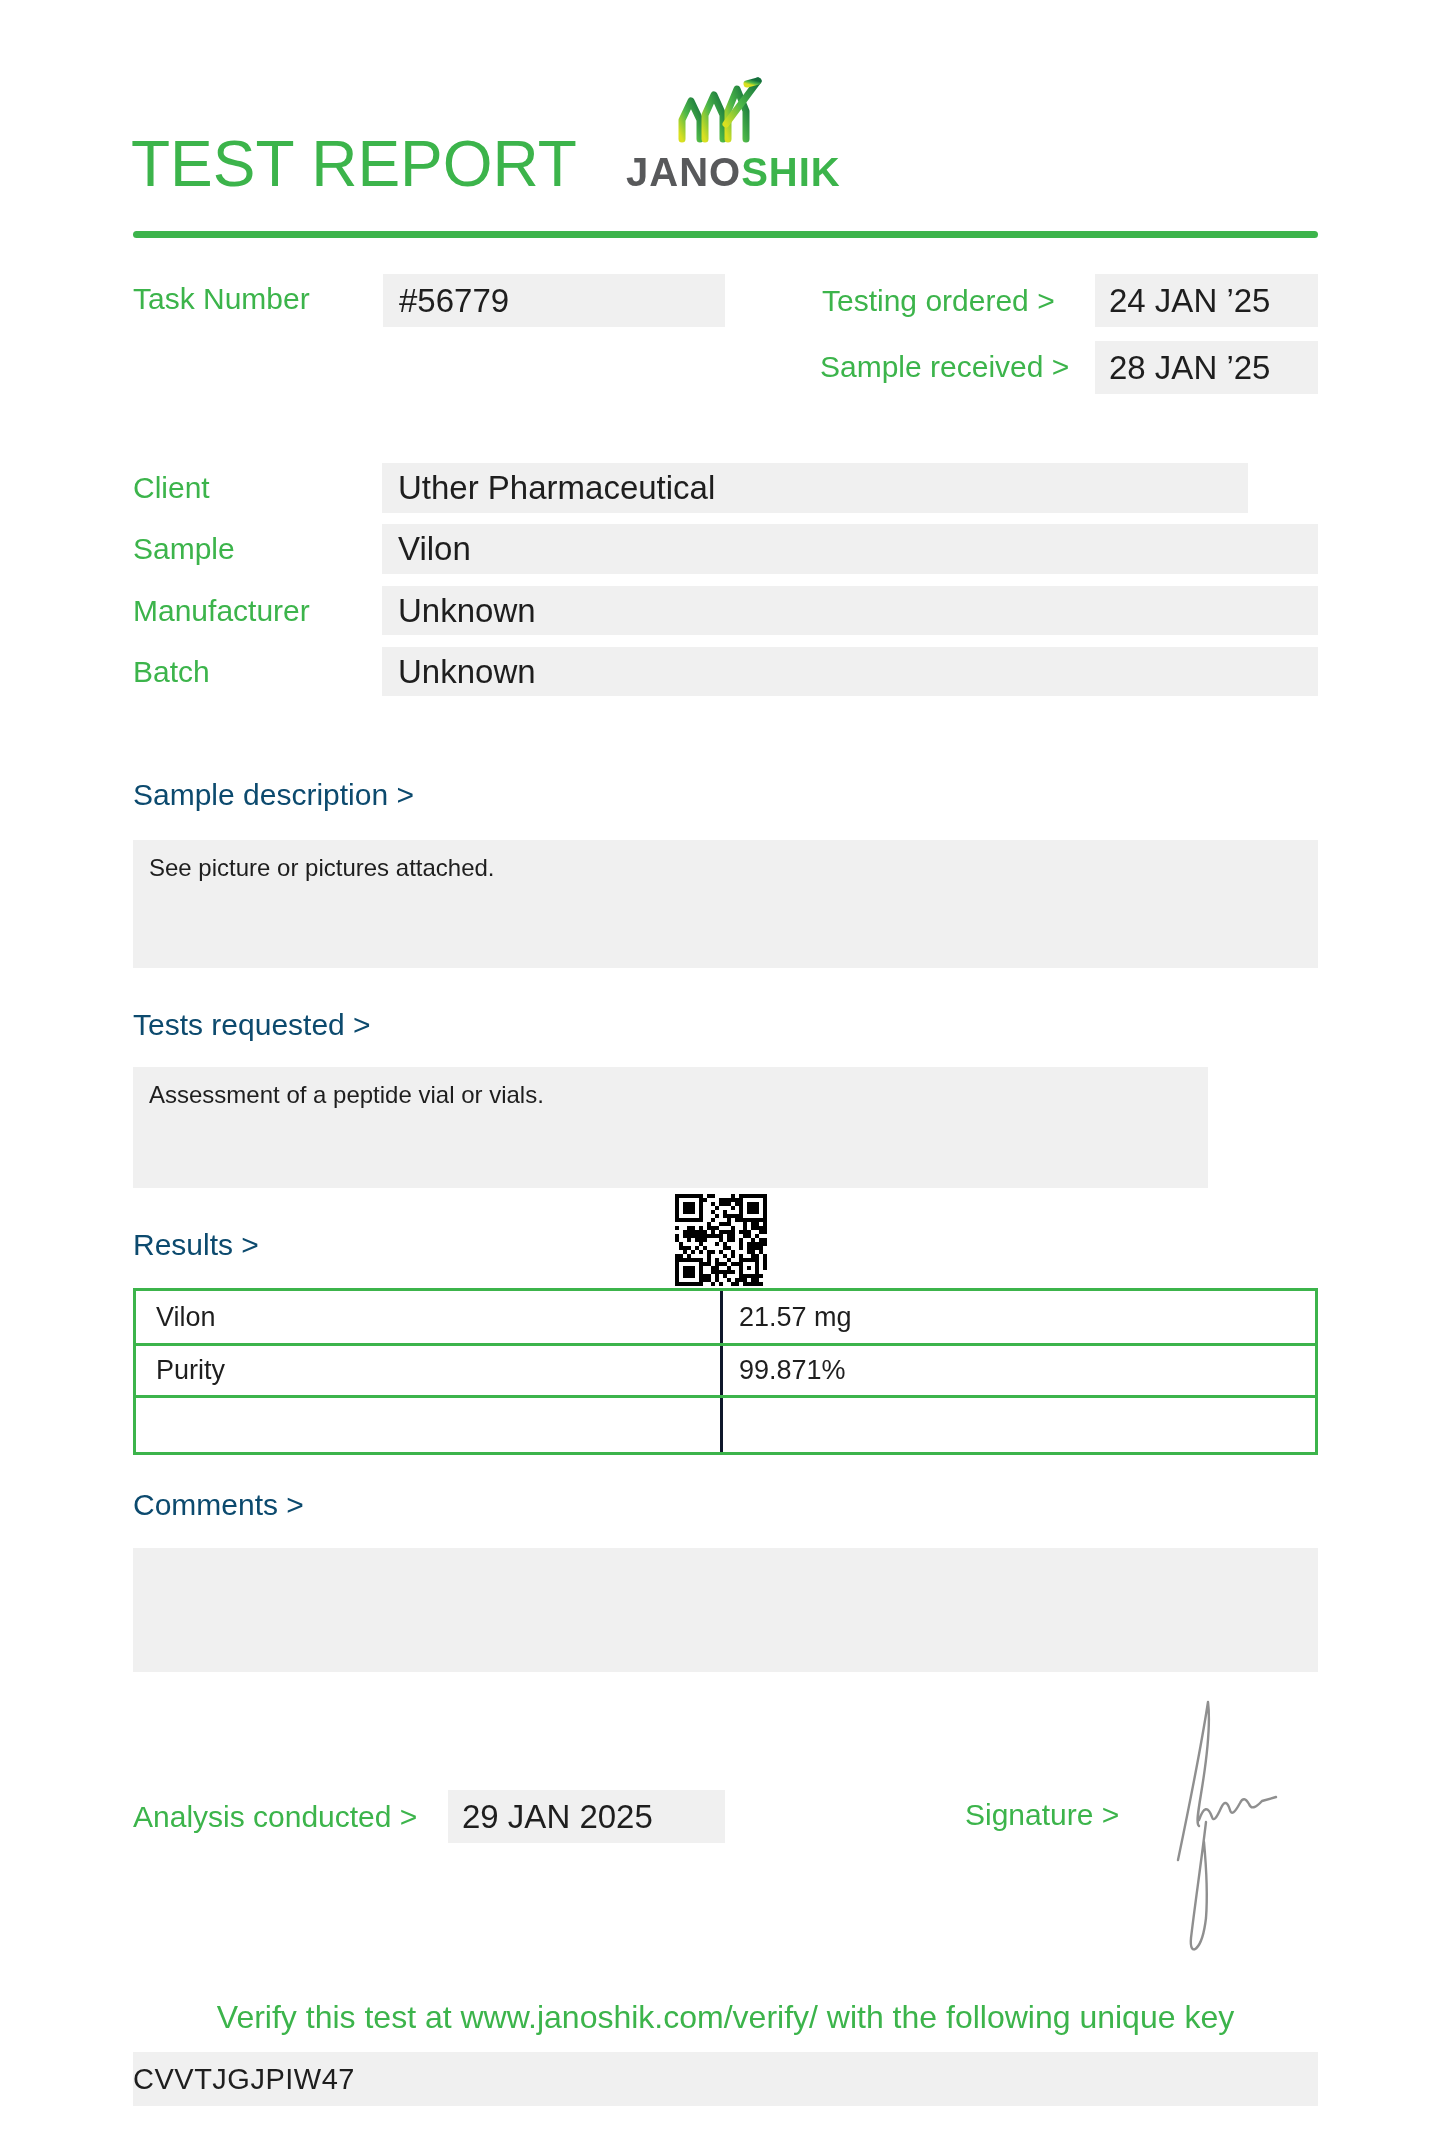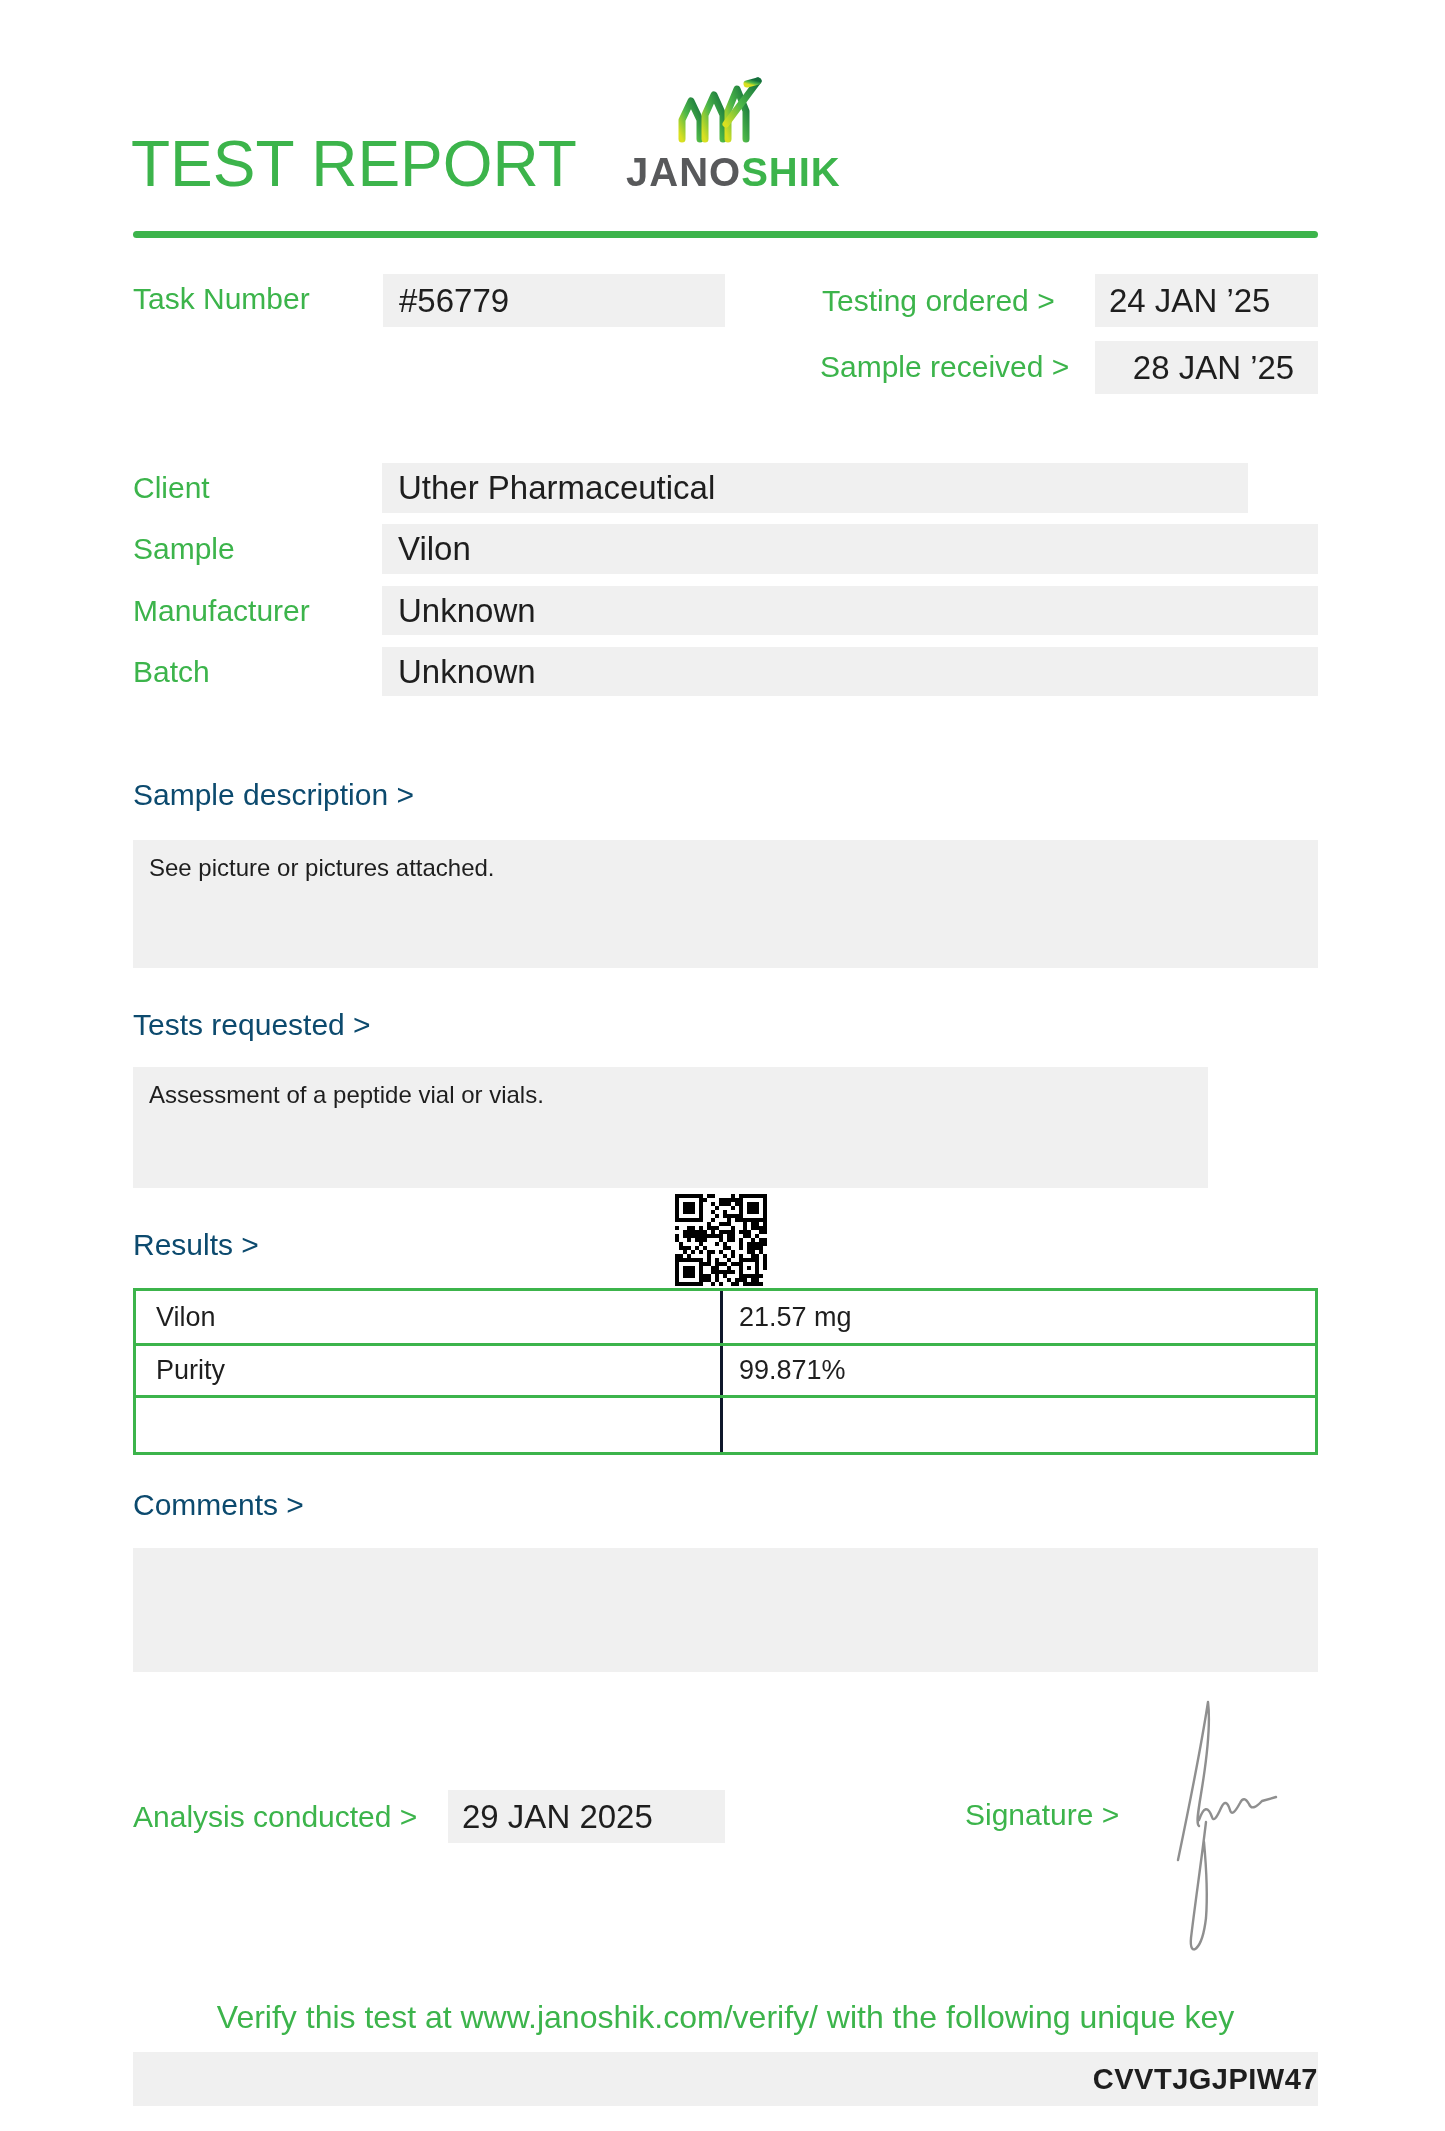--- a/index.html
+++ b/index.html
@@ -37,21 +37,21 @@
   .glabel{font-size:30px;line-height:34px;color:#3CB44B;font-weight:400;white-space:nowrap;}
   .gbox{
     background:#F0F0F0;box-sizing:border-box;
     font-size:33px;color:#1e1e1e;white-space:nowrap;overflow:hidden;
   }
   .lbl-task{left:133px;top:282px;}
   .box-task{left:383px;top:274px;width:342px;height:53px;line-height:53px;padding-left:16px;}
   .lbl-ordered{left:822px;top:284px;}
   .box-ordered{left:1095px;top:274px;width:223px;height:53px;line-height:53px;padding-left:14px;}
   .lbl-received{left:820px;top:350px;}
-  .box-received{left:1095px;top:341px;width:223px;height:53px;line-height:53px;padding-left:14px;text-align:center;}
+  .box-received{left:1095px;top:341px;width:223px;height:53px;line-height:53px;padding-left:14px;}
   .lbl-client{left:133px;top:471px;}
   .box-client{left:382px;top:463px;width:866px;height:50px;line-height:50px;padding-left:16px;}
   .lbl-sample{left:133px;top:532px;}
   .box-sample{left:382px;top:524px;width:936px;height:50px;line-height:50px;padding-left:16px;}
   .lbl-manufacturer{left:133px;top:594px;}
   .box-manufacturer{left:382px;top:586px;width:936px;height:49px;line-height:49px;padding-left:16px;}
   .lbl-batch{left:133px;top:655px;}
   .box-batch{left:382px;top:647px;width:936px;height:49px;line-height:49px;padding-left:16px;}
   .section-heading{font-size:30px;line-height:34px;color:#0c4a6e;white-space:nowrap;}
   .h-sampledesc{left:133px;top:778px;}
@@ -84,22 +84,22 @@
   .lbl-signature{left:965px;top:1798px;}
   .signature{left:1148px;top:1692px;}
   .verify-heading{
     left:133px;top:1998px;width:1185px;
     text-align:center;font-size:32px;line-height:38px;
     color:#3CB44B;white-space:nowrap;
   }
   .key-box{
     left:133px;top:2052px;width:1185px;height:54px;
     background:#F0F0F0;
-    font-size:29px;line-height:54px;text-align:right;
-    color:#1e1e1e;letter-spacing:0.5px;font-weight:bold;
+    font-size:29px;line-height:54px;text-align:left;
+    color:#1e1e1e;letter-spacing:0.5px;
   }
 </style>
 </head>
 <body>
 
 <div class="page">
 
   <div class="abs report-title">TEST REPORT</div>
 
   <div class="abs logo-icon">

